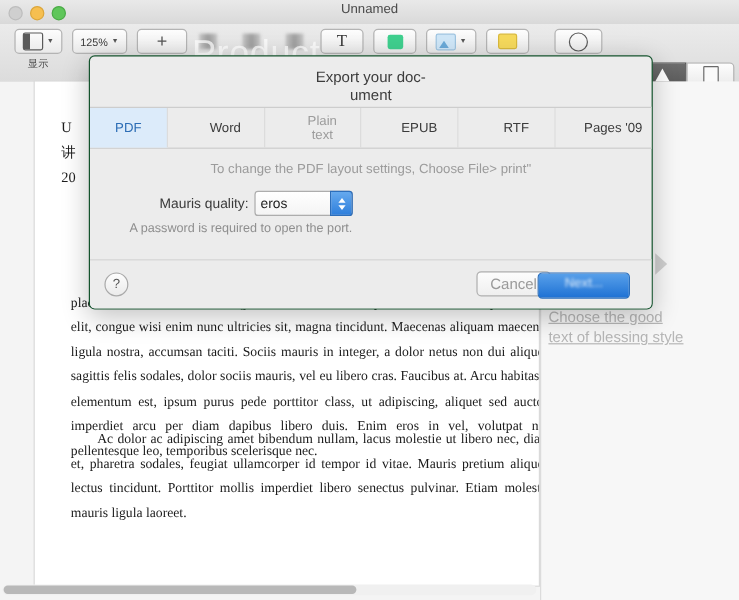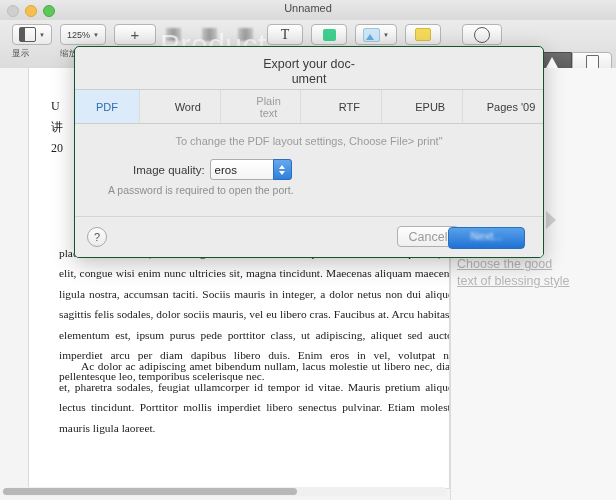--- a/index.html
+++ b/index.html
@@ -37,21 +37,21 @@
 
   
   .toolbar {
     position: absolute; left: 0; top: 20px;
     width: 616px; height: 48px;
     background: linear-gradient(#ebebeb, #dcdcdc);
     border-bottom: 1px solid #bdbdbd;
   }
   .tb-group { position: absolute; top: 4px; display: flex; align-items: flex-start; }
   .tb-item {
-    display: flex; flex-direction: column; 
+    display: flex; flex-direction: column; align-items: center;
     margin: 0 4px; cursor: default;
   }
   .tb-btn {
     min-width: 28px; height: 21px;
     border: 1px solid #b4b4b4; border-radius: 4px;
     background: linear-gradient(#fdfdfd, #eaeaea);
     display: flex; align-items: center; justify-content: center;
     padding: 0 6px; box-sizing: border-box;
     font-size: 9px; color: #3a3a3a;
   }
@@ -441,29 +441,29 @@
 
     <div class="tabs">
       <div class="tab active">PDF</div>
       <div class="tab">Word</div>
       <div class="tab muted">
         <div>
           <div>Plain</div>
           <div>text</div>
         </div>
       </div>
+      <div class="tab">EPUB</div>
       <div class="tab">RTF</div>
-      <div class="tab">EPUB</div>
       <div class="tab">Pages '09</div>
     </div>
 
     <div class="dlg-note">To change the PDF layout settings, Choose File&gt; print"</div>
 
     <div class="quality-row">
-      <span class="quality-label">Image quality:</span>
+      <span class="quality-label">Mauris quality:</span>
       <div class="popup">
         <span class="popup-value">eros</span>
         <div class="popup-arrows">
           <div class="arw-up"></div>
           <div class="arw-dn"></div>
         </div>
       </div>
     </div>
 
     <div class="dlg-pwd">A password is required to open the port.</div>

